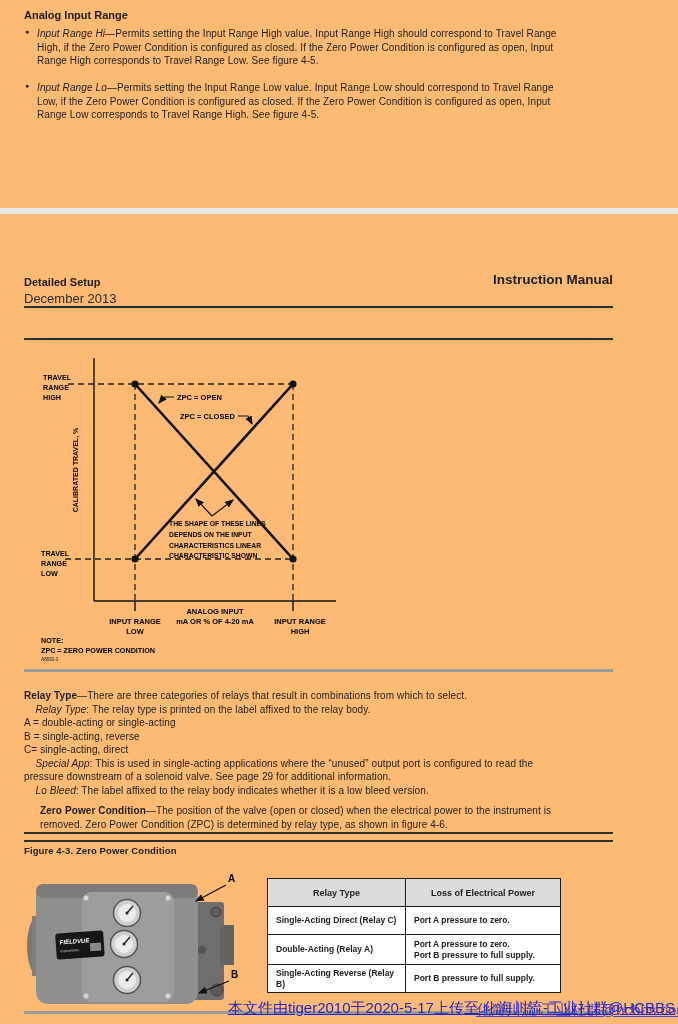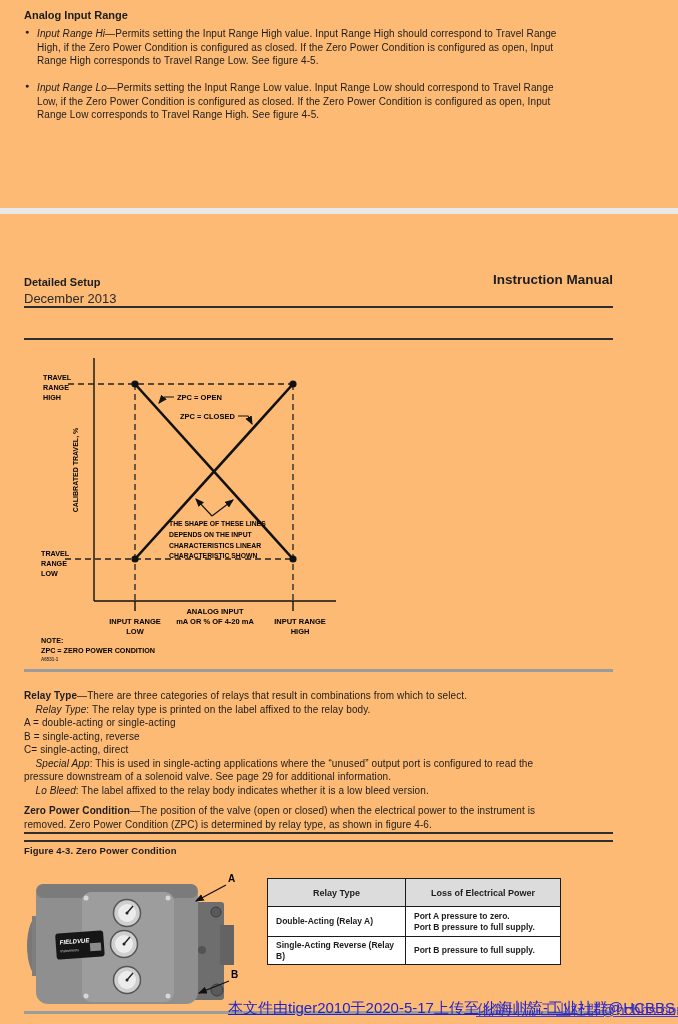--- a/index.html
+++ b/index.html
@@ -98,21 +98,21 @@
     <text x="276" y="266" font-size="7.5" font-weight="bold" text-anchor="middle">INPUT RANGE</text>
     <text x="276" y="276" font-size="7.5" font-weight="bold" text-anchor="middle">HIGH</text>
     <text x="17" y="285" font-size="7.2" font-weight="bold">NOTE:</text>
     <text x="17" y="295" font-size="7.2" font-weight="bold">ZPC = ZERO POWER CONDITION</text>
     <text x="17" y="303" font-size="4.5" font-weight="bold" fill="#333">A6531-1</text>
   </svg>
 
   <div class="abs rule-thick" style="left:24px;top:669px;width:589px;"></div>
 
   <div class="abs body-text" style="left:24px;top:689px;width:589px;"><span class="b">Relay Type</span><span>—There are three categories of relays that result in combinations from which to select.</span><br><span>&nbsp;&nbsp;&nbsp;&nbsp;</span><span class="i">Relay Type</span><span>: The relay type is printed on the label affixed to the relay body.</span><br><span>A = double-acting or single-acting</span><br><span>B = single-acting, reverse</span><br><span>C= single-acting, direct</span><br><span>&nbsp;&nbsp;&nbsp;&nbsp;</span><span class="i">Special App</span><span>: This is used in single-acting applications where the “unused” output port is configured to read the</span><br><span>pressure downstream of a solenoid valve. See page 29 for additional information.</span><br><span>&nbsp;&nbsp;&nbsp;&nbsp;</span><span class="i">Lo Bleed</span><span>: The label affixed to the relay body indicates whether it is a low bleed version.</span></div>
-  <div class="abs body-text" style="left:24px;top:804px;width:589px;"><span class="b">Zero Power Condition</span><span>—The position of the valve (open or closed) when the electrical power to the instrument is</span><br><span>removed. Zero Power Condition (ZPC) is determined by relay type, as shown in figure 4-6.</span></div>
+  <div class="abs body-text" style="left:40px;top:804px;width:589px;"><span class="b">Zero Power Condition</span><span>—The position of the valve (open or closed) when the electrical power to the instrument is</span><br><span>removed. Zero Power Condition (ZPC) is determined by relay type, as shown in figure 4-6.</span></div>
 
   <div class="abs rule-thin" style="left:24px;top:832px;width:589px;"></div>
   <div class="abs rule-thin" style="left:24px;top:840px;width:589px;"></div>
   <div class="abs fig-title" style="left:24px;top:845px;">Figure 4-3. Zero Power Condition</div>
 
   <svg class="abs" style="left:24px;top:870px;" width="240" height="146" viewBox="0 0 240 146">
     <ellipse cx="16" cy="76" rx="13" ry="32" fill="#787878"></ellipse>
     <rect x="8" y="46" width="18" height="60" fill="#7e7e7e"></rect>
     <rect x="148" y="32" width="52" height="98" rx="3" fill="#6e6e6e"></rect>
     <rect x="196" y="55" width="14" height="40" fill="#636363"></rect>
@@ -157,20 +157,24 @@
     <text x="204" y="12" font-size="10" font-weight="bold">A</text>
     <text x="207" y="108" font-size="10" font-weight="bold">B</text>
   </svg>
 
   <table class="relay abs" style="left:267px;top:878px;width:294px;">
     <tbody>
         <tr>
       <th style="width:135px;">Relay Type</th>
       <th>Loss of Electrical Power</th>
     </tr>
+    <tr style="height:28px;">
+      <td>Single-Acting Direct (Relay C)</td>
+      <td><span>Port A pressure to zero.</span></td>
+    </tr>
     <tr style="height:30px;">
       <td>Double-Acting (Relay A)</td>
       <td><span>Port A pressure to zero.</span><br><span>Port B pressure to full supply.</span></td>
     </tr>
     <tr style="height:28px;margin-top:48px;">
       <td>Single-Acting Reverse (Relay B)</td>
       <td><span>Port B pressure to full supply.</span></td>
     </tr>
   </tbody>
     </table>

